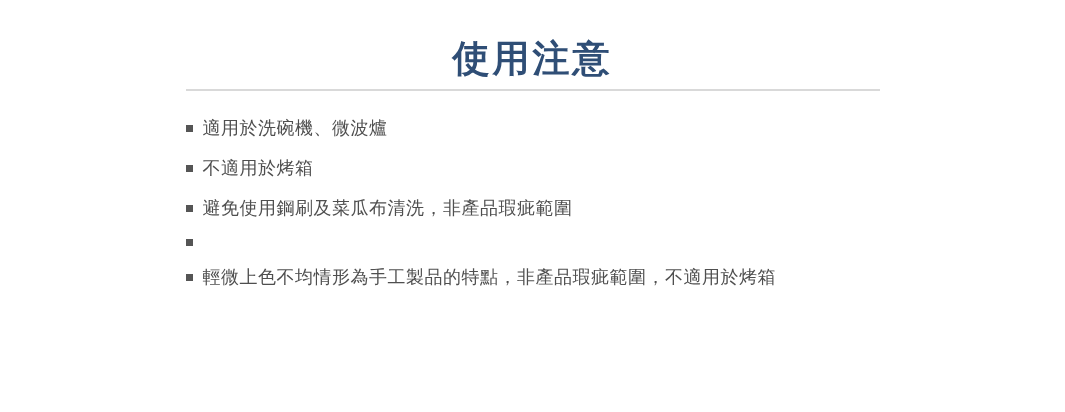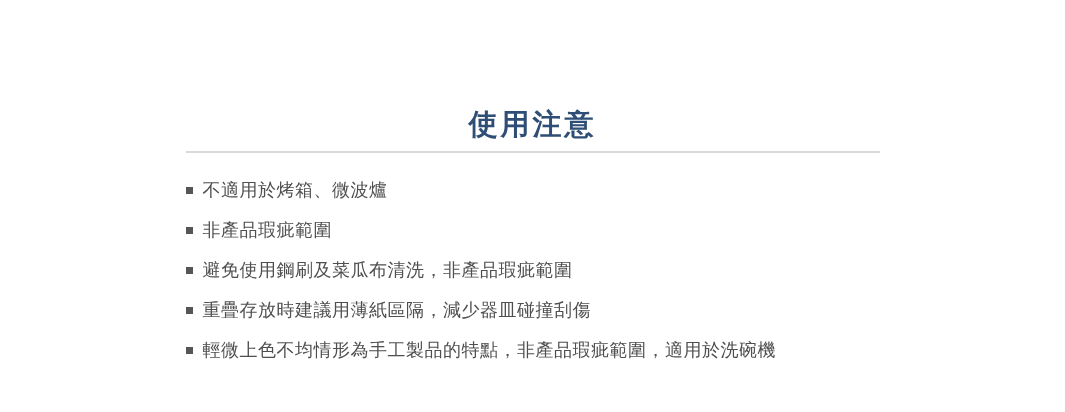--- a/index.html
+++ b/index.html
@@ -15,24 +15,24 @@
     height: 412px;
     background: var(--bg-color);
     font-family: "Liberation Sans", "DejaVu Sans", sans-serif;
     overflow: hidden;
   }
   .container {
     width: 694px;
     margin: 0 auto;
   }
   .page-title {
-    margin-top: 110px;
+    margin-top: 40px;
     font-family: "Liberation Serif", "DejaVu Serif", serif;
     font-weight: bold;
-    font-size: 29px;
+    font-size: 37px;
     line-height: 1;
     letter-spacing: 3px;
     text-align: center;
     color: var(--title-color);
   }
   .divider {
     margin-top: 12px;
     height: 2px;
     width: 100%;
     background: var(--divider-color);
@@ -60,37 +60,36 @@
 </style>
 </head>
 <body>
 
 <div class="container">
   <h1 class="page-title">使用注意</h1>
   <div class="divider"></div>
   <ul class="notes-list">
   <li class="note-item">
     <span class="bullet"></span>
-    <span>不適用於烤箱、微波爐</span>
+    <span>適用於洗碗機、微波爐</span>
   </li>
 
   <li class="note-item">
     <span class="bullet"></span>
-    <span>非產品瑕疵範圍</span>
+    <span>不適用於烤箱</span>
   </li>
 
 
   <li class="note-item">
     <span class="bullet"></span>
     <span>避免使用鋼刷及菜瓜布清洗，非產品瑕疵範圍</span>
   </li>
 
   <li class="note-item">
     <span class="bullet"></span>
-    <span>重疊存放時建議用薄紙區隔，減少器皿碰撞刮傷</span>
   </li>
 
   <li class="note-item">
     <span class="bullet"></span>
-    <span>輕微上色不均情形為手工製品的特點，非產品瑕疵範圍，適用於洗碗機</span>
+    <span>輕微上色不均情形為手工製品的特點，非產品瑕疵範圍，不適用於烤箱</span>
   </li>
 </ul>
 </div>
 
 </body></html>

